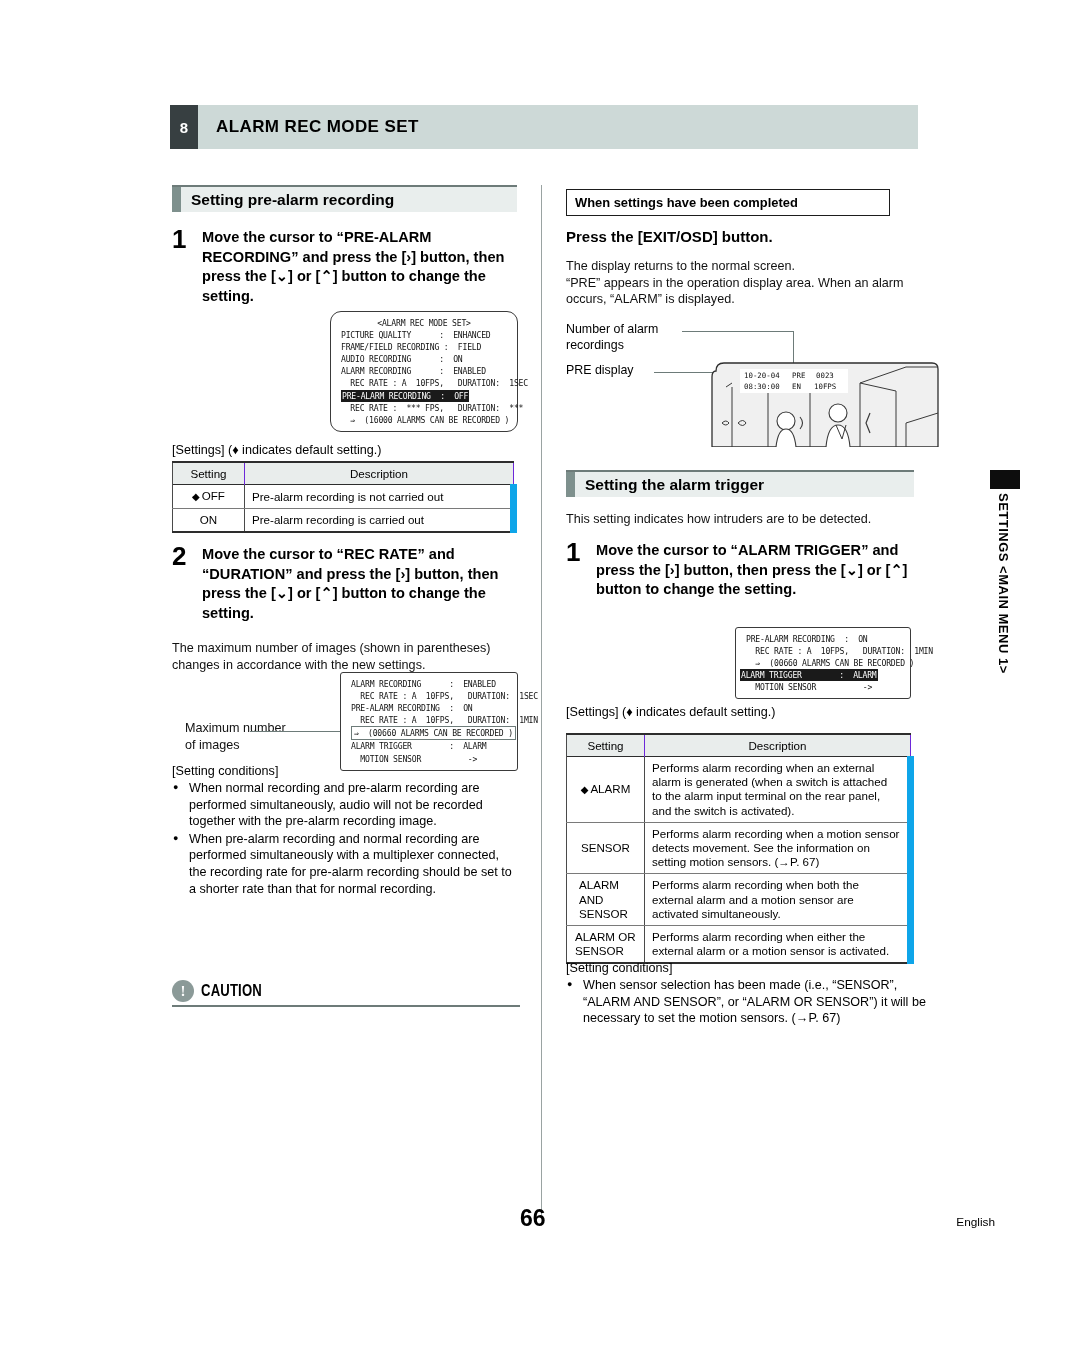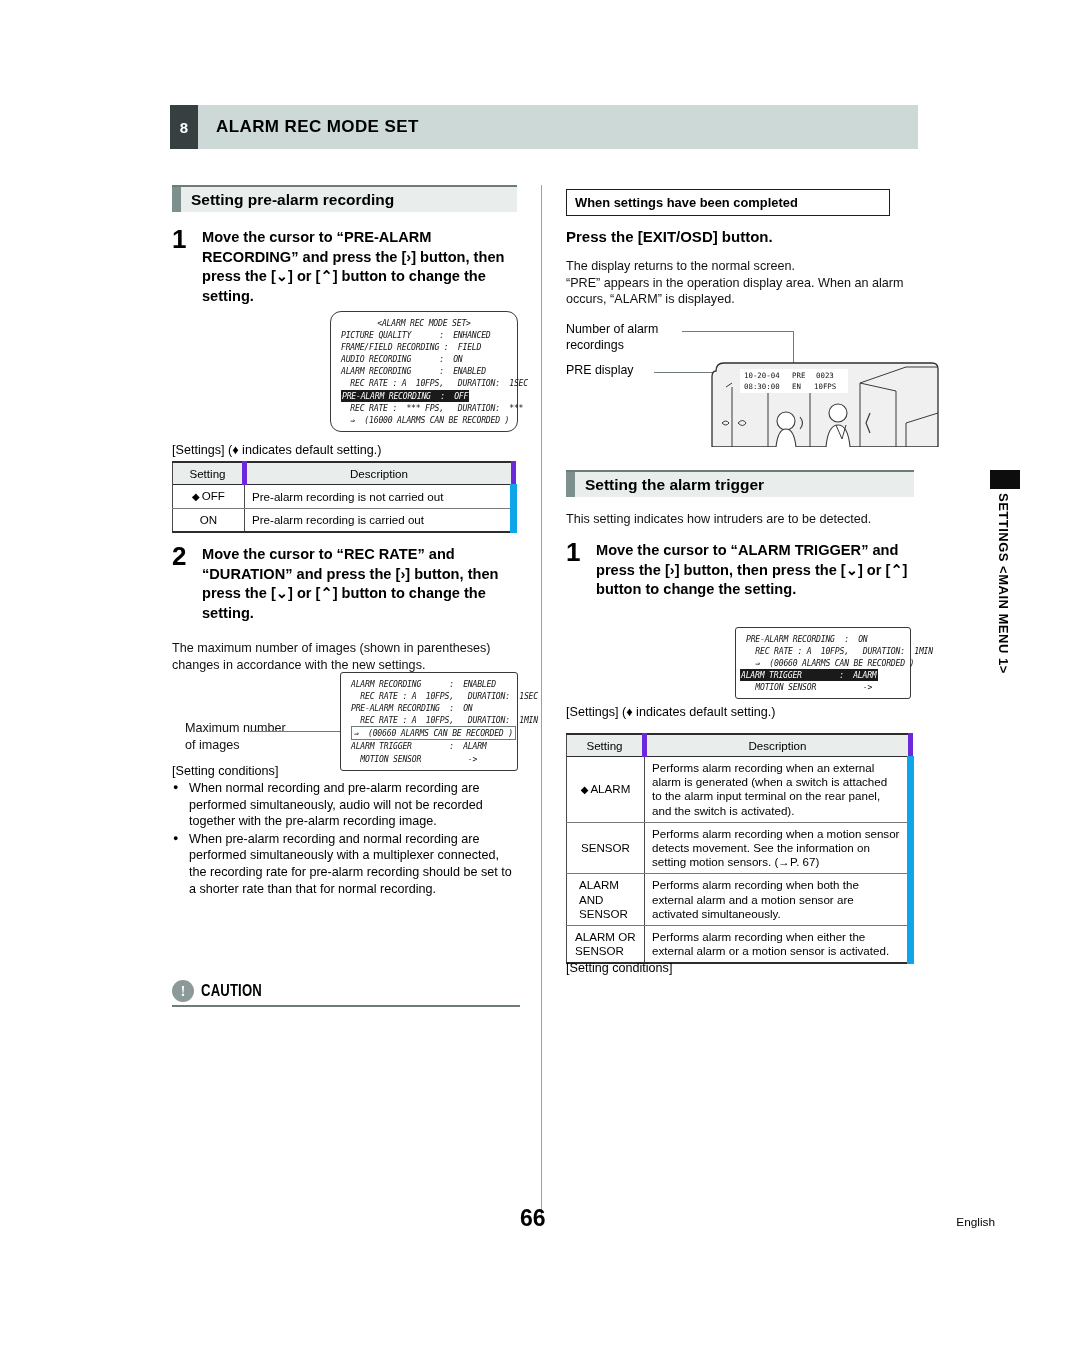--- a/index.html
+++ b/index.html
@@ -127,21 +127,21 @@
     position: absolute;
     border-collapse: collapse;
     font-size: 11.6px;
   }
   table.settings th {
     background: #e9edec;
     font-weight: normal;
     text-align: center;
     padding: 4px 3px;
     border-left: 1px solid #4a4a4a;
-    border-right: 5px solid #6d28d9;
+    border-right: 1px solid #6d28d9;
   }
   table.settings thead tr {
     border-top: 2.2px solid #2d2d2d;
     border-bottom: 1px solid #2d2d2d;
   }
   table.settings td {
     padding: 4px 7px;
     border-bottom: 1px solid #7a7a7a;
     vertical-align: middle;
     line-height: 14.2px;
@@ -161,21 +161,20 @@
     position: absolute;
     border: 1.4px solid #3a3a3a;
     border-radius: 11px;
     background: #fff;
     font-family: "DejaVu Sans Mono", monospace;
     font-size: 8.1px;
     line-height: 12.1px;
     letter-spacing: -0.2px;
     padding: 5px 0 5px 0;
     color: #111;
-    font-style: italic;
   }
   .osd .row { white-space: pre; padding-left: 10px; }
   .osd .center { text-align: center; padding-left: 0; }
   .osd .hl {
     background: #1a1a1a;
     color: #fff;
     display: inline-block;
     padding: 0 1px;
   }
   .osd .boxed {
@@ -459,20 +458,23 @@
       <tr>
         <td class="setting-cell" style="text-align:left; padding-left:8px;">ALARM OR
 SENSOR</td>
         <td class="desc-cell">Performs alarm recording when either the external alarm or a motion sensor is activated.</td>
       </tr>
     </tbody>
   </table>
 
   <div class="bullets" style="left:566px; top:960px; width:368px;">
     <div class="lead">[Setting conditions]</div>
+    <ul>
+      <li>When sensor selection has been made (i.e., “SENSOR”, “ALARM AND SENSOR”, or “ALARM OR SENSOR”) it will be necessary to set the motion sensors. (→P. 67)</li>
+    </ul>
   </div>
 
   <div class="side-tab">
     <div class="blk"></div>
     <div class="vtext">SETTINGS &lt;MAIN MENU 1&gt;</div>
   </div>
 
   <div class="pg-num">66</div>
   <div class="lang">English</div>
 

